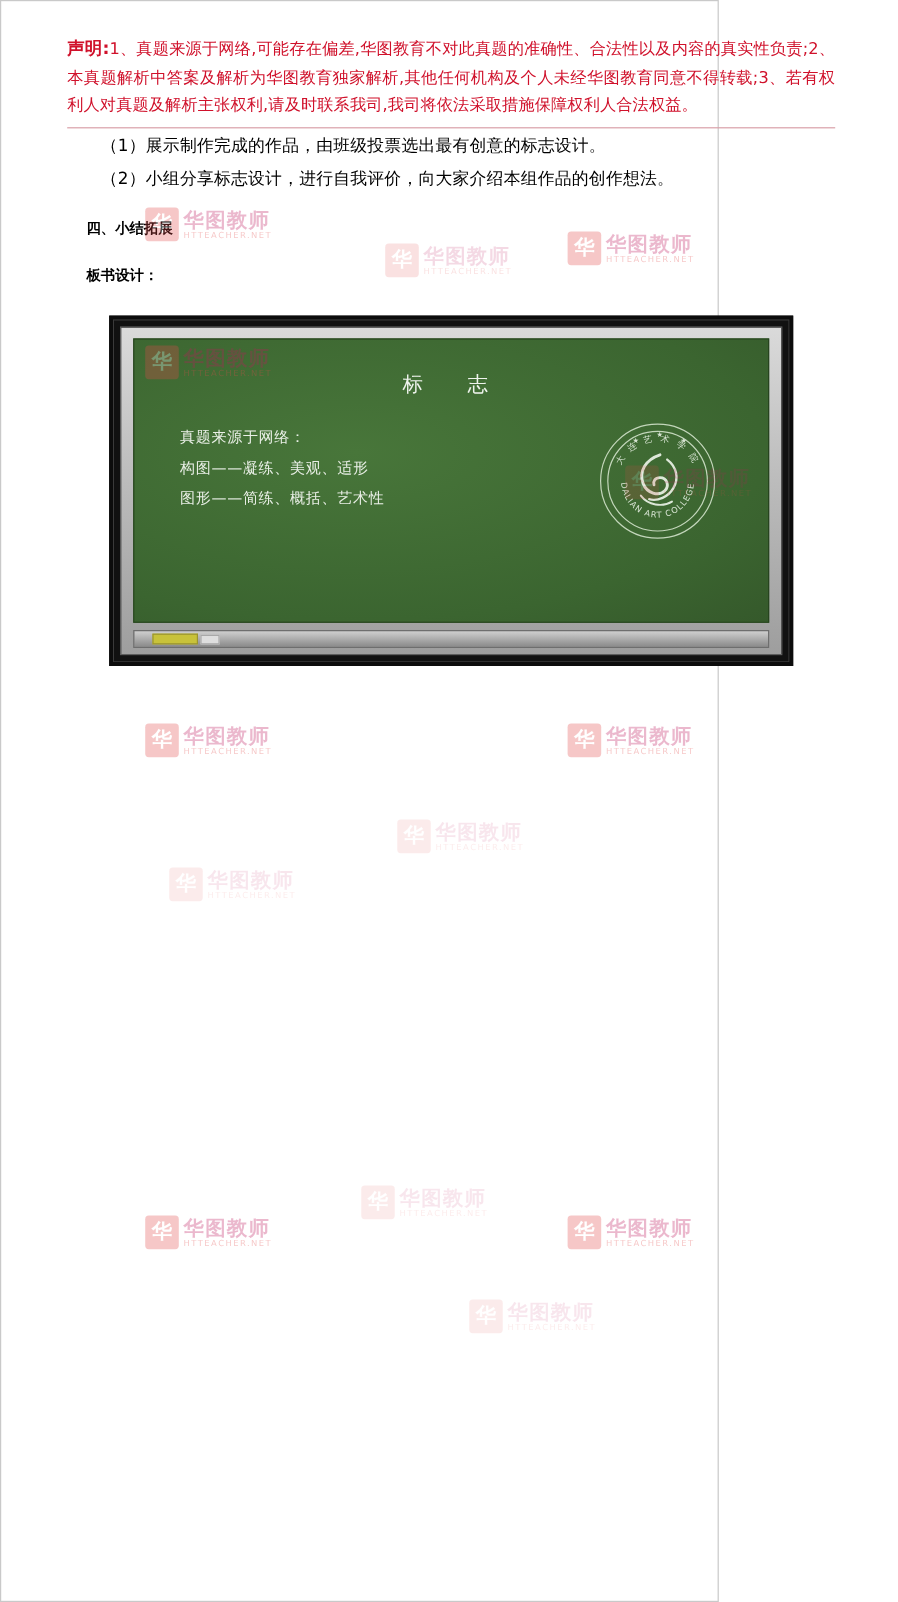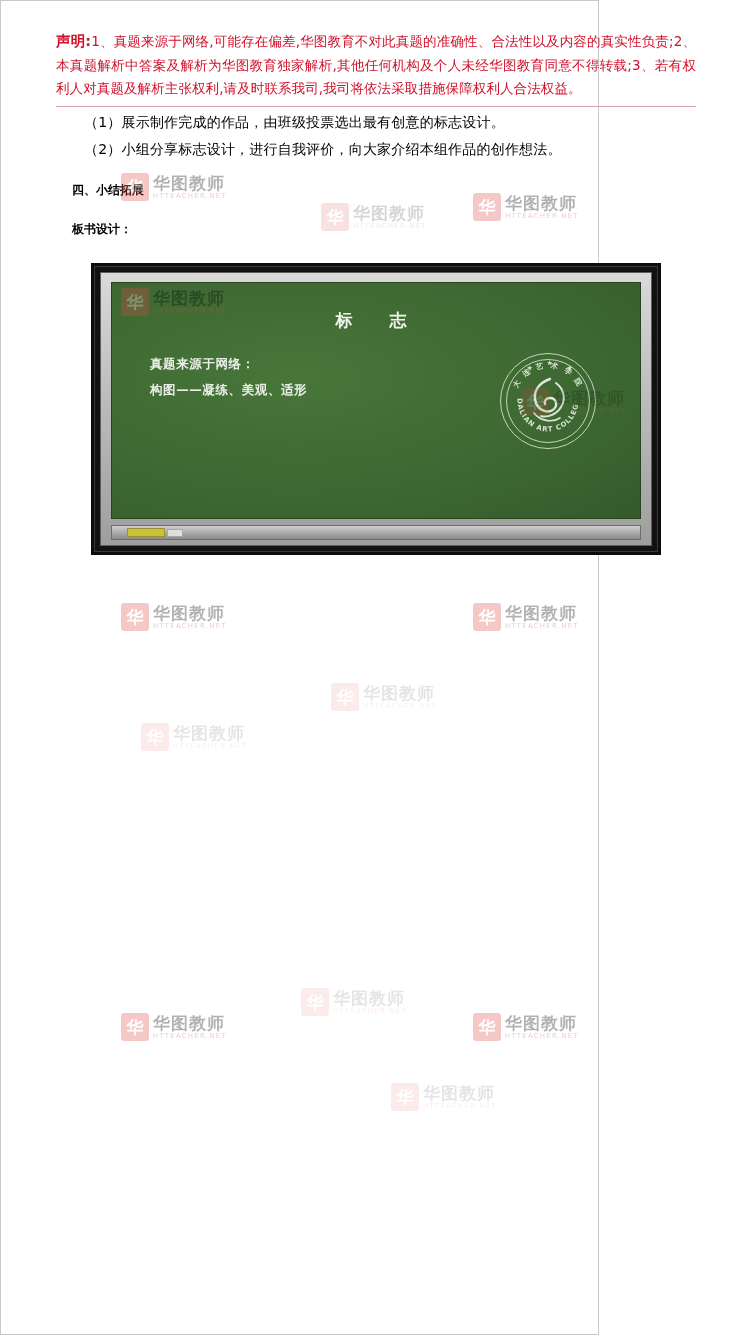--- a/index.html
+++ b/index.html
@@ -76,21 +76,20 @@
   }
   .board-outer {
     width: 570px;
     height: 292px;
     background: #111111;
     border: 3px solid #0c0c0c;
     box-sizing: border-box;
     padding: 6px;
     position: relative;
     box-shadow: 0 0 0 1px #3a3a3a inset;
-    font-weight: bold;
   }
   .board-frame {
     width: 100%;
     height: 100%;
     background: linear-gradient(180deg,#dadada 0%, #bdbdbd 45%, #9e9e9e 100%);
     box-sizing: border-box;
     padding: 9px 10px 26px 10px;
     position: relative;
     border: 1px solid #5d5d5d;
   }
@@ -218,21 +217,21 @@
     font-family: "DejaVu Sans", "Liberation Sans", sans-serif;
     font-size: 17px;
     font-weight: bold;
     text-align: center;
     line-height: 28px;
   }
   .wm .txt {
     position: absolute;
     left: 32px;
     top: 1px;
-    color: #000000;
+    color: #be185d;
     font-family: "DejaVu Sans", "Liberation Sans", sans-serif;
     font-size: 17px;
     font-weight: bold;
     letter-spacing: 1px;
     white-space: nowrap;
   }
   .wm .sub {
     position: absolute;
     left: 32px;
     top: 21px;
@@ -269,20 +268,21 @@
     <div class="figure-wrap">
       <div class="board-outer">
         <div class="board-frame">
           <div class="board-green">
 
             <div class="board-title">标　志</div>
 
             <div class="board-lines">
               <div>真题来源于网络：</div>
               <div>构图——凝练、美观、适形</div>
+              <div>图形——简练、概括、艺术性</div>
             </div>
 
             <div class="emblem">
               <div class="ring2"></div>
               <svg class="arc-text" viewBox="0 0 96 96">
                 <defs>
                   <path id="arcTop" d="M 14,48 A 34,34 0 0 1 82,48"></path>
                   <path id="arcBot" d="M 17,48 A 31,31 0 0 0 79,48"></path>
                 </defs>
                 <text class="cn">

